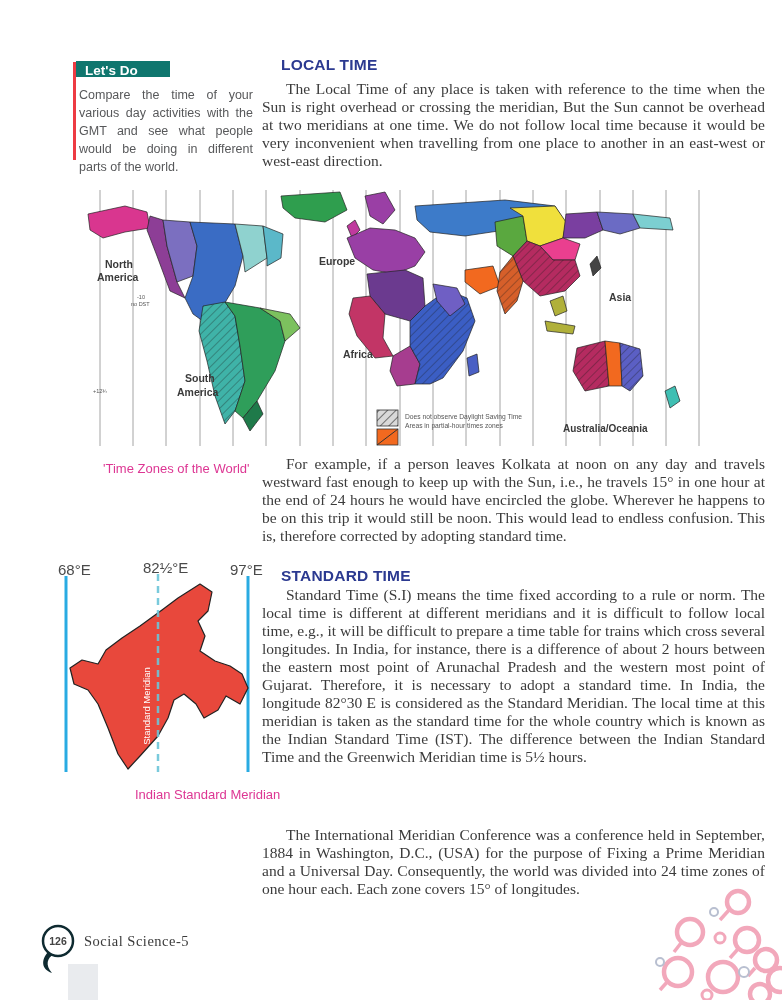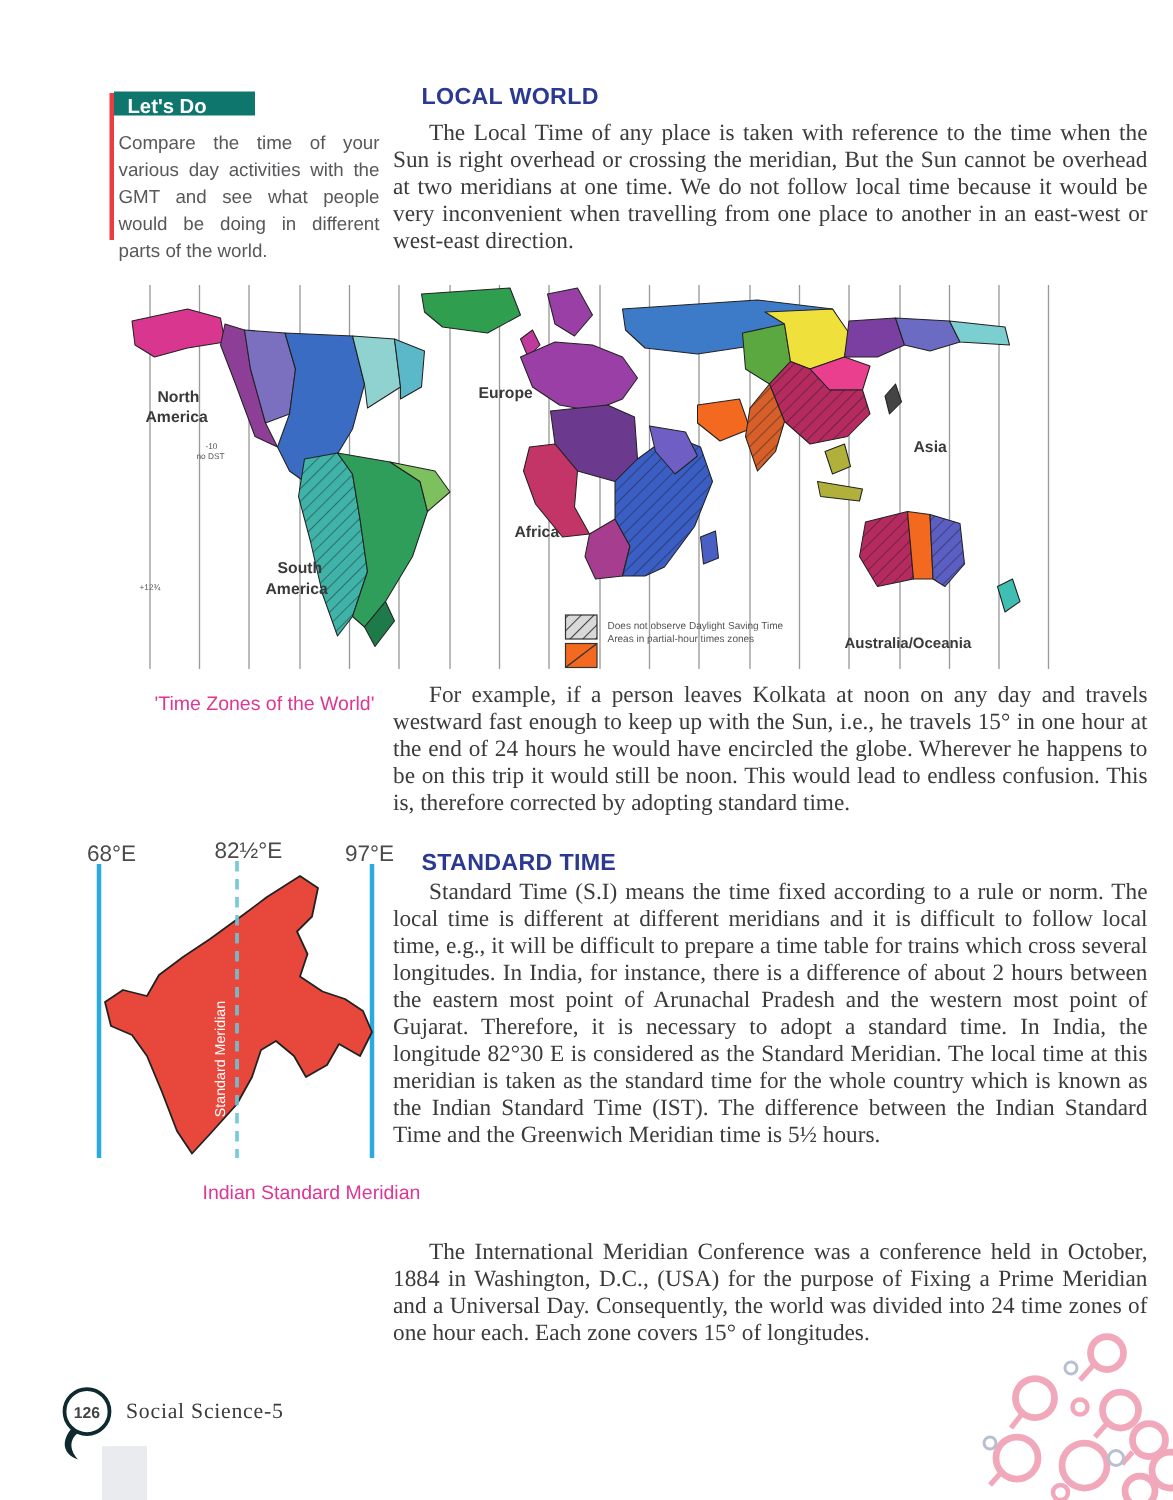--- a/index.html
+++ b/index.html
@@ -34,21 +34,21 @@
 <body>
 
 <div class="page">
 
   <div class="letsdo-rule"></div>
   <div class="letsdo-tab">
     <span>Let's Do</span>
   </div>
   <div class="letsdo-body">Compare the time of your various day activities with the GMT and see what people would be doing in different parts of the world.</div>
 
-  <div class="heading" style="top:56px;">LOCAL WORLD</div>
+  <div class="heading" style="top:56px;">LOCAL TIME</div>
   <div class="bodytext" style="top:80px;">The Local Time of any place is taken with reference to the time when the Sun is right overhead or crossing the meridian, But the Sun cannot be overhead at two meridians at one time. We do not follow local time because it would be very inconvenient when travelling from one place to another in an east-west or west-east direction.</div>
 
   <div class="worldmap">
     <svg width="620" height="266" viewBox="0 0 620 266">
       <defs>
         <pattern id="hatch" width="6" height="6" patternUnits="userSpaceOnUse" patternTransform="rotate(45)">
           <line x1="0" y1="0" x2="0" y2="6" stroke="#1b1b1b" stroke-width="1.4"></line>
         </pattern>
       </defs>
 
@@ -162,21 +162,21 @@
     <svg width="205" height="230" viewBox="0 0 205 230">
       <line x1="16" y1="10" x2="16" y2="206" stroke="#29abe2" stroke-width="3"></line>
       <line x1="198" y1="10" x2="198" y2="206" stroke="#29abe2" stroke-width="3"></line>
       <path fill="#e8483c" stroke="#222" stroke-width="1.2" stroke-linejoin="round" d="M150,18 L162,26 L158,45 L148,55 L155,70 L150,85 L165,95 L180,100 L192,108 L198,122 L190,138 L176,130 L168,144 L154,152 L146,138 L134,128 L124,134 L118,152 L108,170 L90,190 L78,203 L68,188 L58,162 L48,138 L38,124 L24,118 L20,102 L32,94 L48,98 L56,84 L72,72 L90,60 L112,44 L128,32 Z"></path>
       <line x1="108" y1="8" x2="108" y2="206" stroke="#6cc5d9" stroke-width="2.5" stroke-dasharray="7,5" opacity="0.9"></line>
       <text x="100" y="140" transform="rotate(-90 100 140)" text-anchor="middle" font-size="9.5" fill="#ffffff">Standard Meridian</text>
     </svg>
   </div>
   <div class="india-caption">Indian Standard Meridian</div>
 
-  <div class="bodytext" style="top:826px;">The International Meridian Conference was a conference held in October, 1884 in Washington, D.C., (USA) for the purpose of Fixing a Prime Meridian and a Universal Day. Consequently, the world was divided into 24 time zones of one hour each. Each zone covers 15° of longitudes.</div>
+  <div class="bodytext" style="top:826px;">The International Meridian Conference was a conference held in September, 1884 in Washington, D.C., (USA) for the purpose of Fixing a Prime Meridian and a Universal Day. Consequently, the world was divided into 24 time zones of one hour each. Each zone covers 15° of longitudes.</div>
 
   <div class="footer-bar"></div>
   <div class="footer-badge">
     <svg width="44" height="52" viewBox="0 0 44 52">
       <path d="M12,30 C5,38 5,47 16,51 C9,43 11,36 18,32 Z" fill="#0e2a30"></path>
       <circle cx="22" cy="19" r="15" fill="#ffffff" stroke="#0e2a30" stroke-width="2.5"></circle>
       <text x="22" y="23" text-anchor="middle" font-size="10.5" font-weight="bold" fill="#444">126</text>
     </svg>
   </div>
   <div class="book-title">Social Science-5</div>

